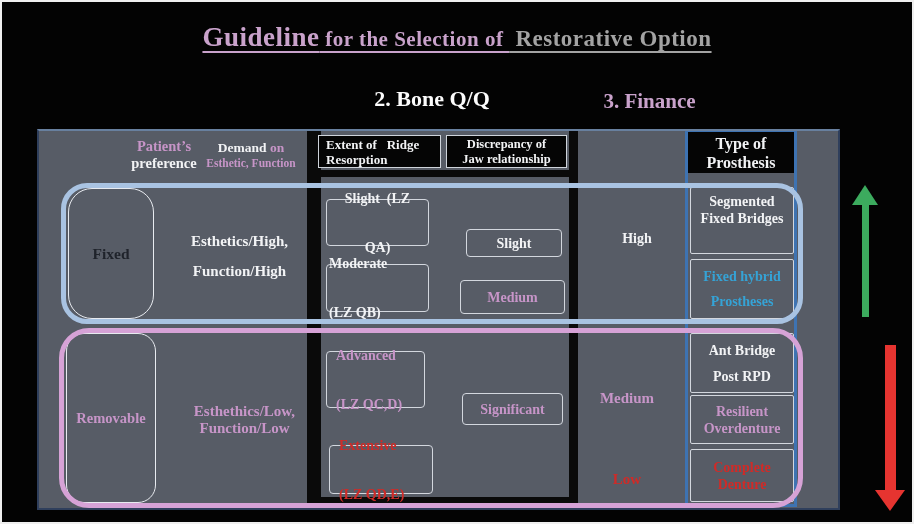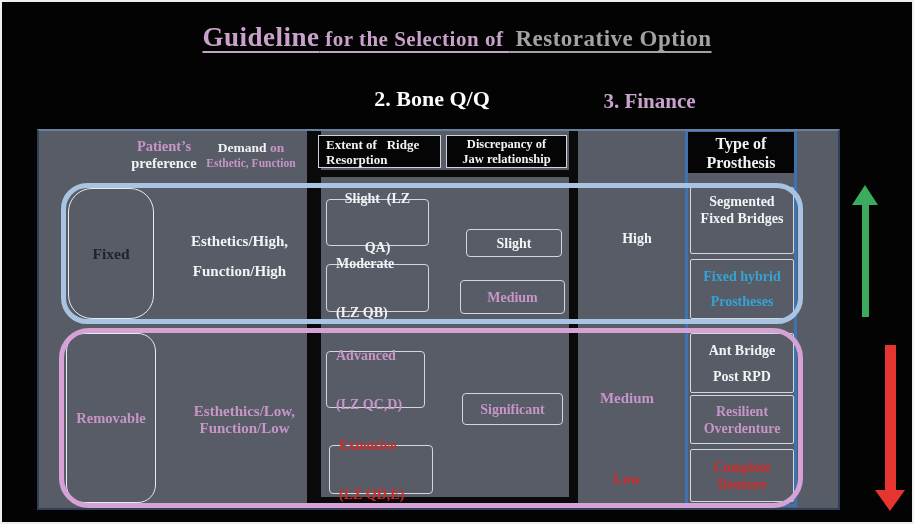--- a/index.html
+++ b/index.html
@@ -100,21 +100,21 @@
       <div>Fixed</div>
     </div>
     <div class="abs plain stack white" style="left:118px;top:95px;width:165px;height:60px;font-size:15px;gap:13px;">
       <div>Esthetics/High,</div>
       <div>Function/High</div>
     </div>
     <div class="abs cellbox stack white" style="left:287px;top:68px;width:103px;height:47px;">
       <div class="pre">Slight  (LZ</div>
       <div>QA)</div>
     </div>
-    <div class="abs cellbox stack-left white" style="left:287px;top:133px;width:103px;height:48px;padding-left:9px;">
+    <div class="abs cellbox stack-left white" style="left:287px;top:133px;width:103px;height:48px;padding-left:2px;">
       <div>Moderate</div>
       <div>(LZ QB)</div>
     </div>
     <div class="abs cellbox stack white" style="left:427px;top:98px;width:96px;height:28px;">
       <div>Slight</div>
     </div>
     <div class="abs cellbox stack pink" style="left:421px;top:149px;width:105px;height:34px;">
       <div>Medium</div>
     </div>
     <div class="abs plain center white" style="left:544px;top:100px;width:92px;font-size:14px;margin-left:8px;">High</div>

